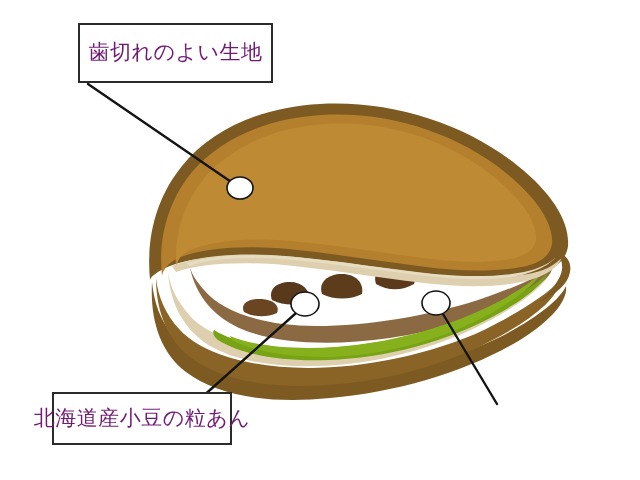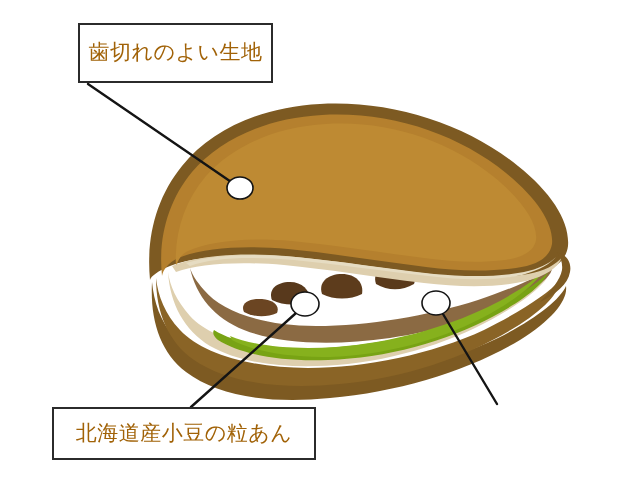--- a/index.html
+++ b/index.html
@@ -34,34 +34,34 @@
     border: 2px solid #2b2b2b;
     display: flex;
     align-items: center;
     justify-content: center;
     z-index: 5;
   }
   .callout-text {
     font-family: "DejaVu Sans", "Liberation Sans", sans-serif;
     font-size: 21px;
     line-height: 1.1;
-    color: #a16207;
+    color: #701a75;
     letter-spacing: 0.5px;
     white-space: nowrap;
   }
   #callout-crust {
     left: 78px;
     top: 23px;
     width: 195px;
     height: 60px;
   }
   #callout-azuki {
     left: 52px;
-    top: 407px;
-    width: 264px;
+    top: 392px;
+    width: 180px;
     height: 53px;
   }
   #callout-matcha {
     left: 313px;
     top: 404px;
     width: 318px;
     height: 53px;
   }
   #callout-matcha .callout-text {
     font-size: 20px;

